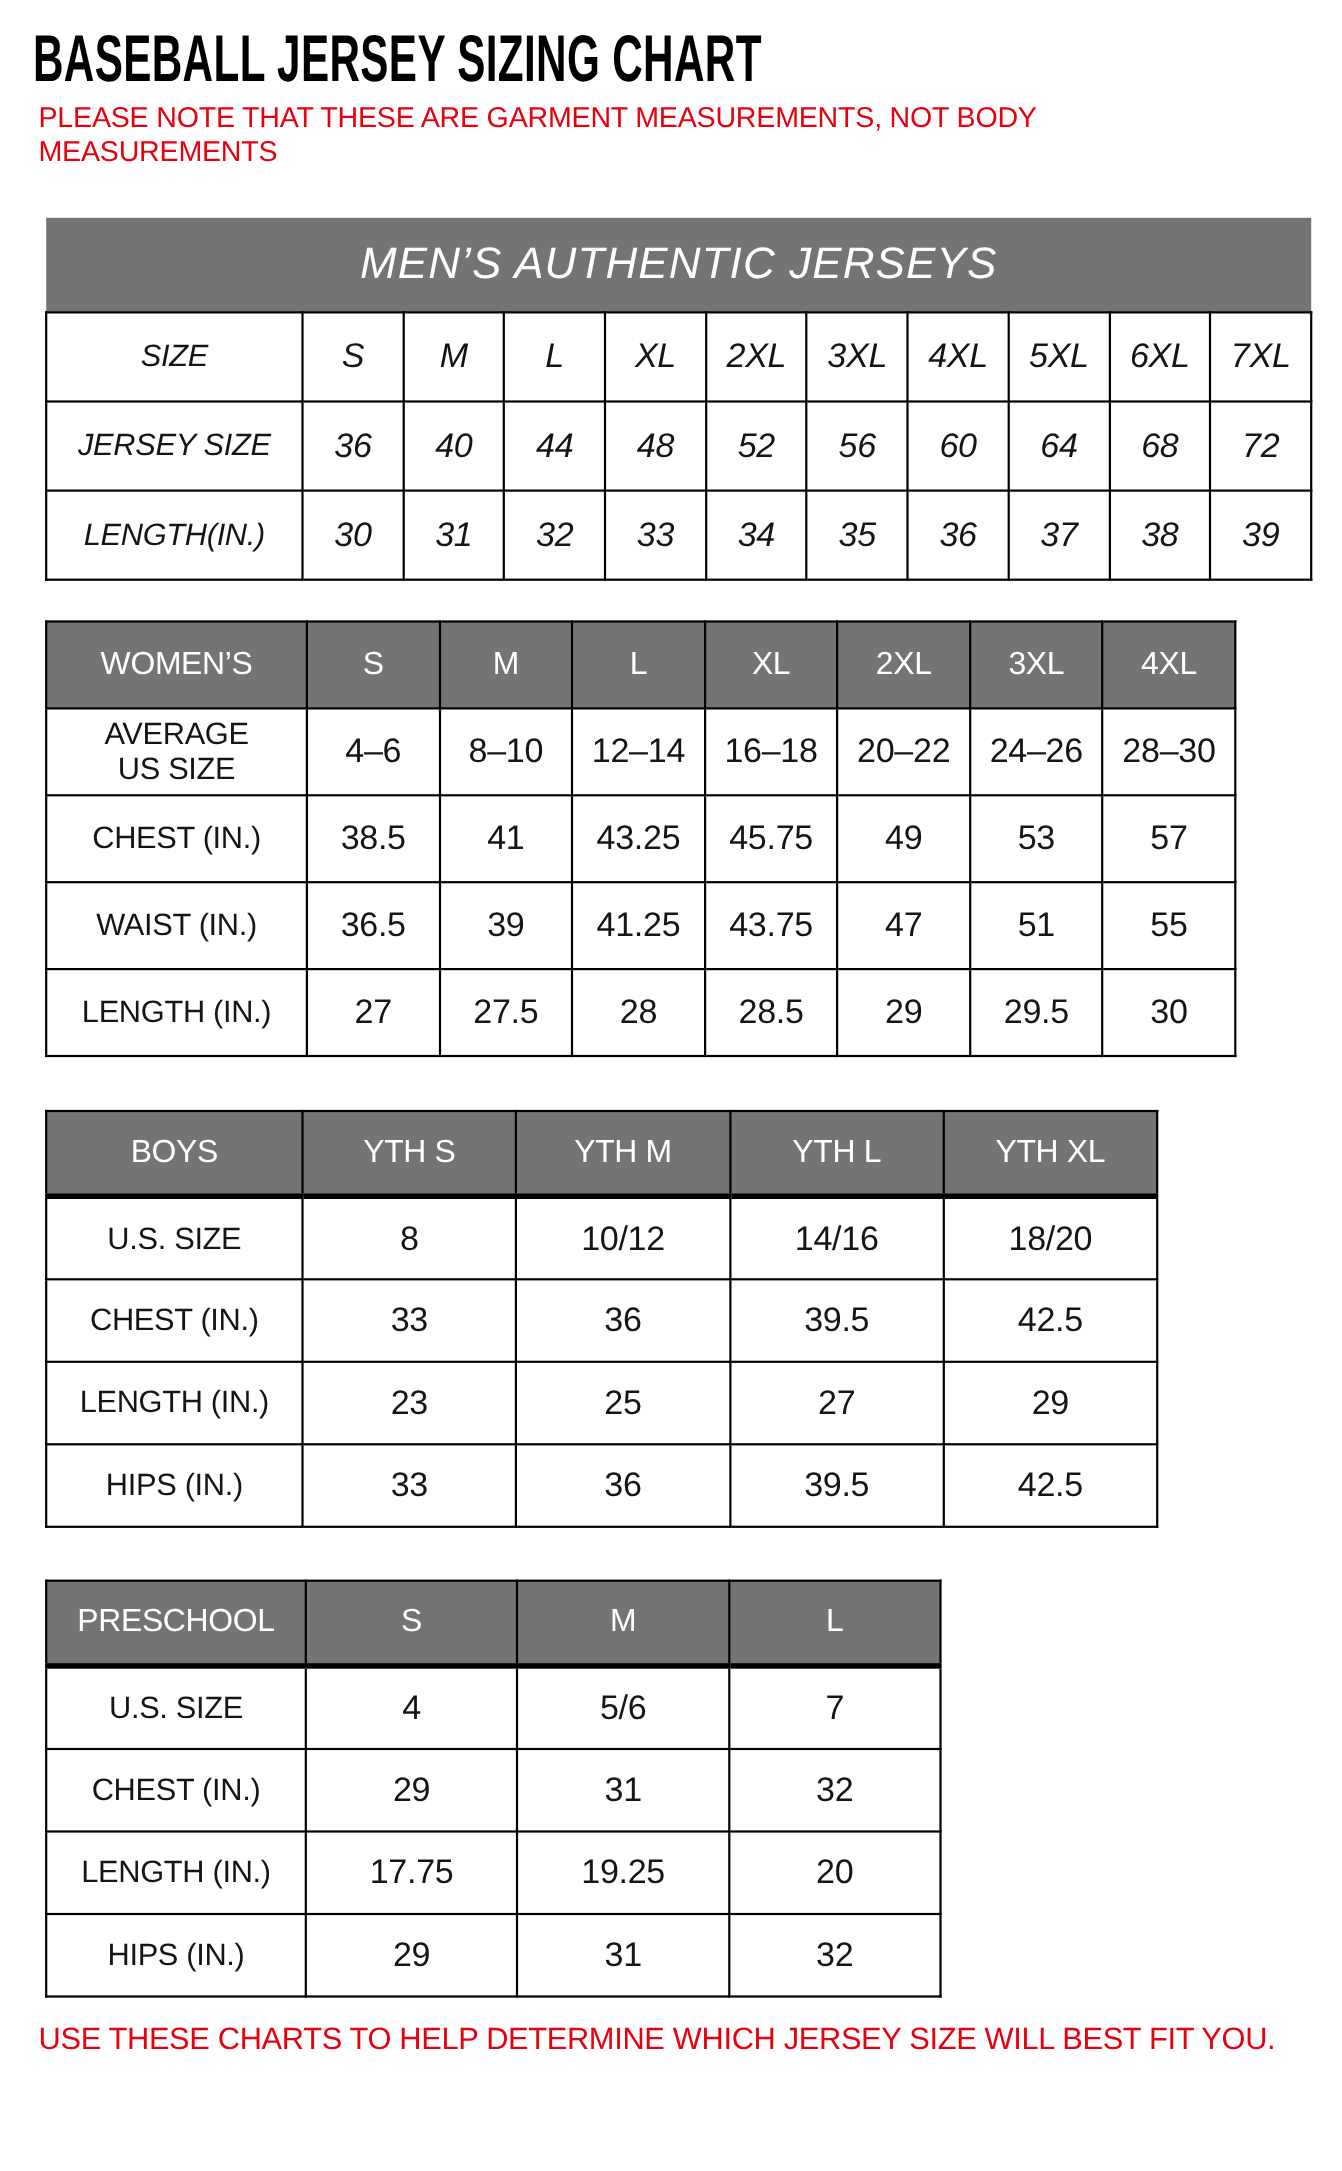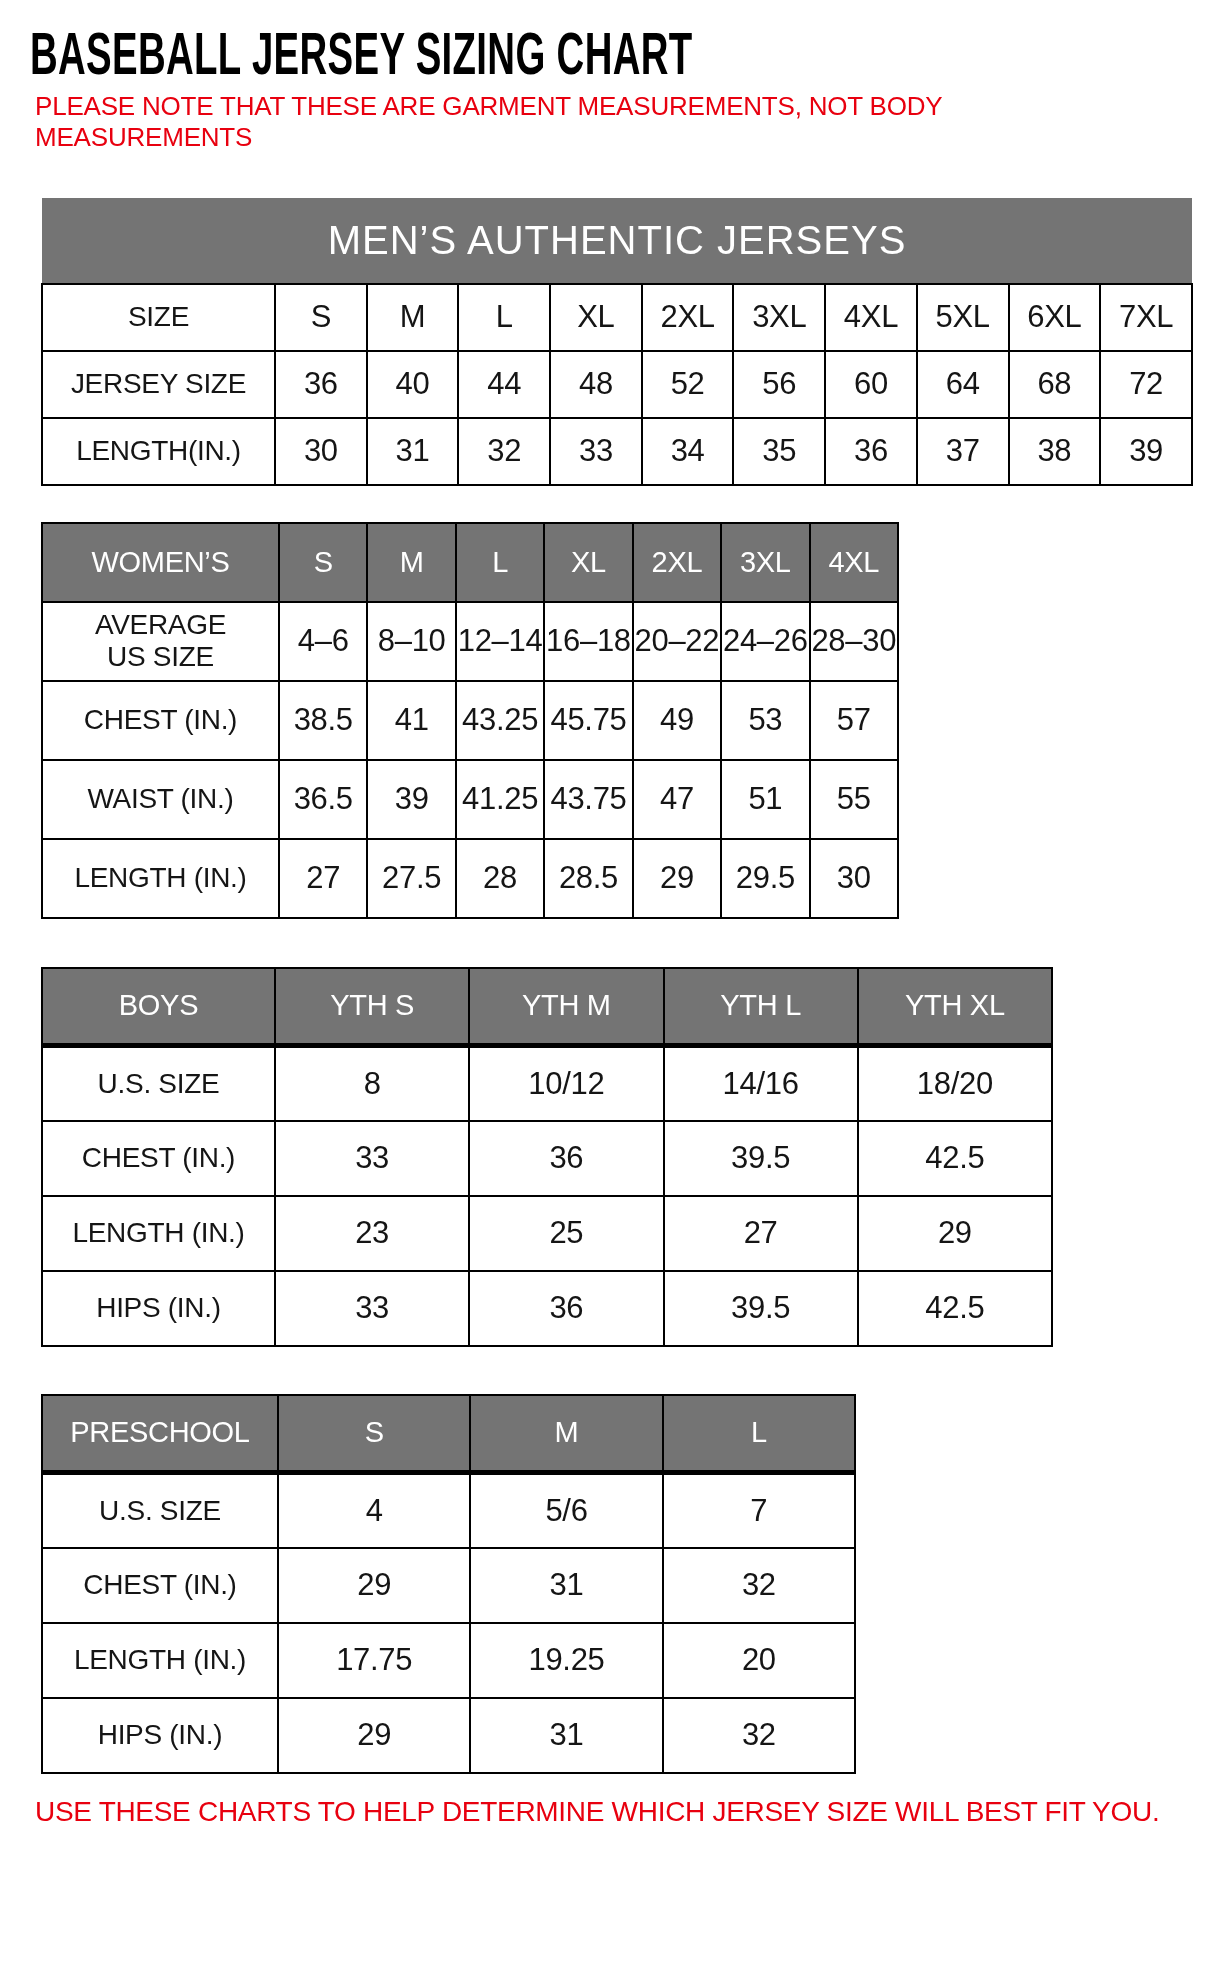--- a/index.html
+++ b/index.html
@@ -43,27 +43,27 @@
   }
   th.merged-title {
     border: none;
     background: var(--gray, #747474);
     font-size: 40px; letter-spacing: 1px;
   }
   tbody th.rowlabel { font-size: 28px; white-space: pre-line; line-height: 1.15; }
   tbody td { font-size: 31px; }
 
   
-  #t-mens { width: 1152px; margin-top: 44px; }
+  #t-mens { width: 1152px; margin-top: 44px; font-style: italic; }
   #t-mens col.label-col { width: 233px; }
   #t-mens th.merged-title { height: 86px; }
-  #t-mens tbody th, #t-mens tbody td { height: 67px; }
+  #t-mens tbody th, #t-mens tbody td { height: 81px; }
 
   
-  #t-womens { width: 858px; margin-top: 36px; }
+  #t-womens { width: 1083px; margin-top: 36px; }
   #t-womens col.label-col { width: 237px; }
   #t-womens tr.ghead th { height: 79px; font-size: 29px; }
   #t-womens tbody th, #t-womens tbody td { height: 79px; }
 
   
   #t-boys { width: 1012px; margin-top: 48px; }
   #t-boys col.label-col { width: 233px; }
   #t-boys tr.ghead th { height: 78px; font-size: 29px; }
   #t-boys tbody th, #t-boys tbody td { height: 75px; }
 

